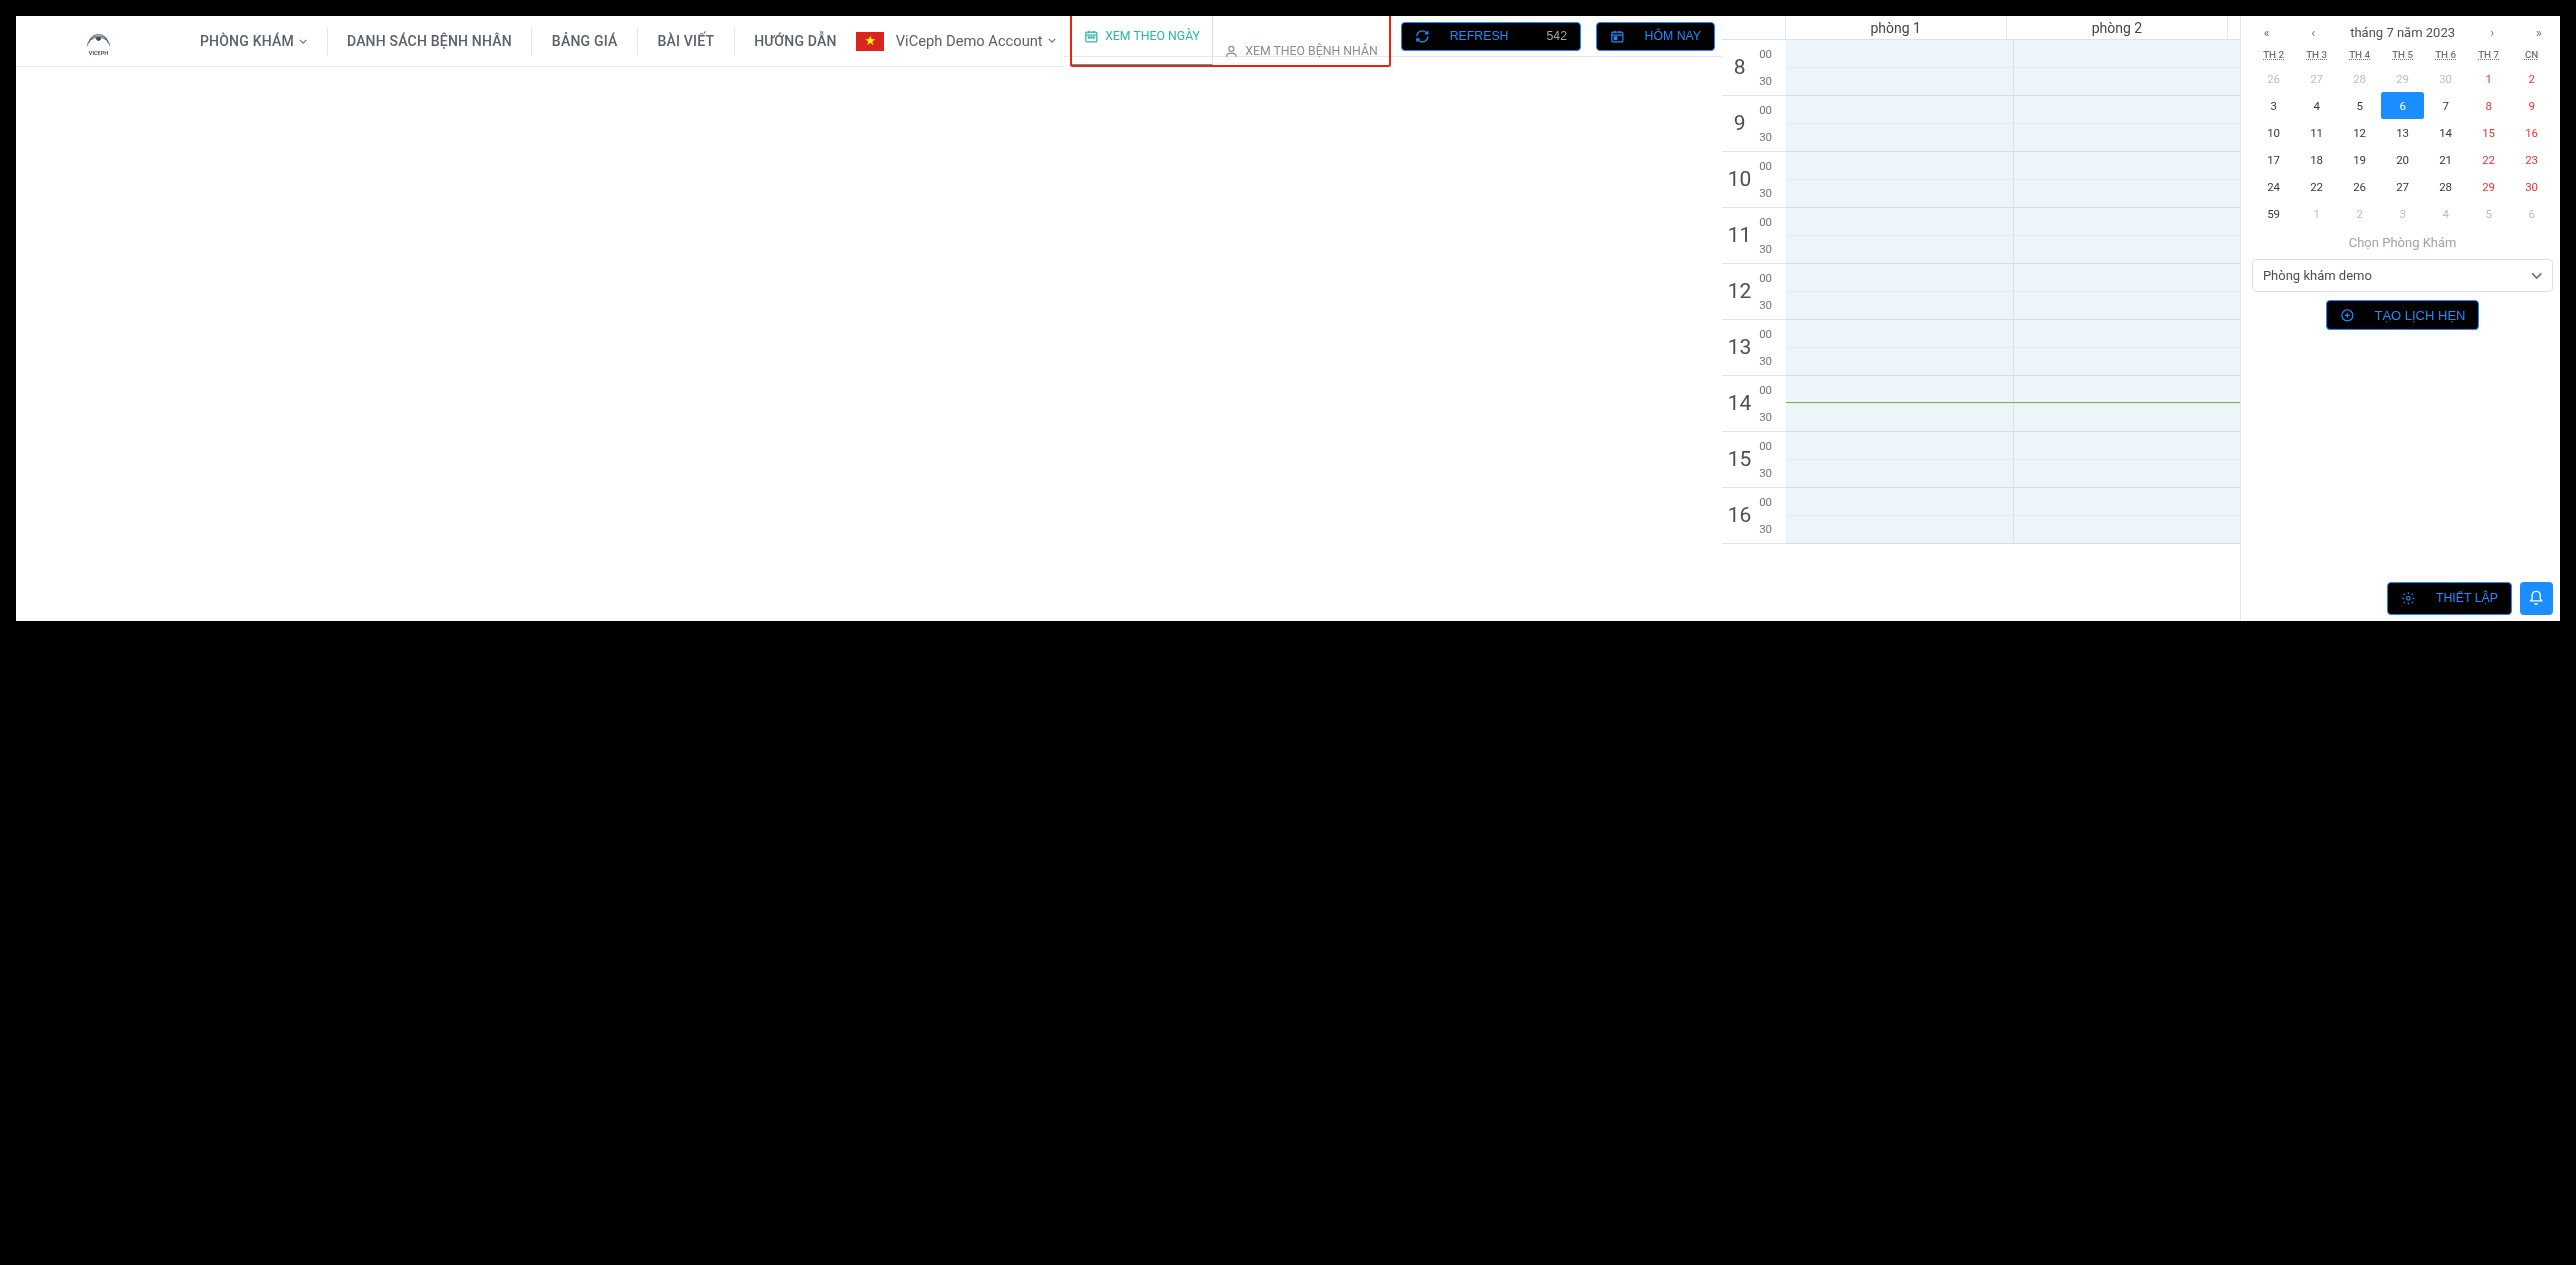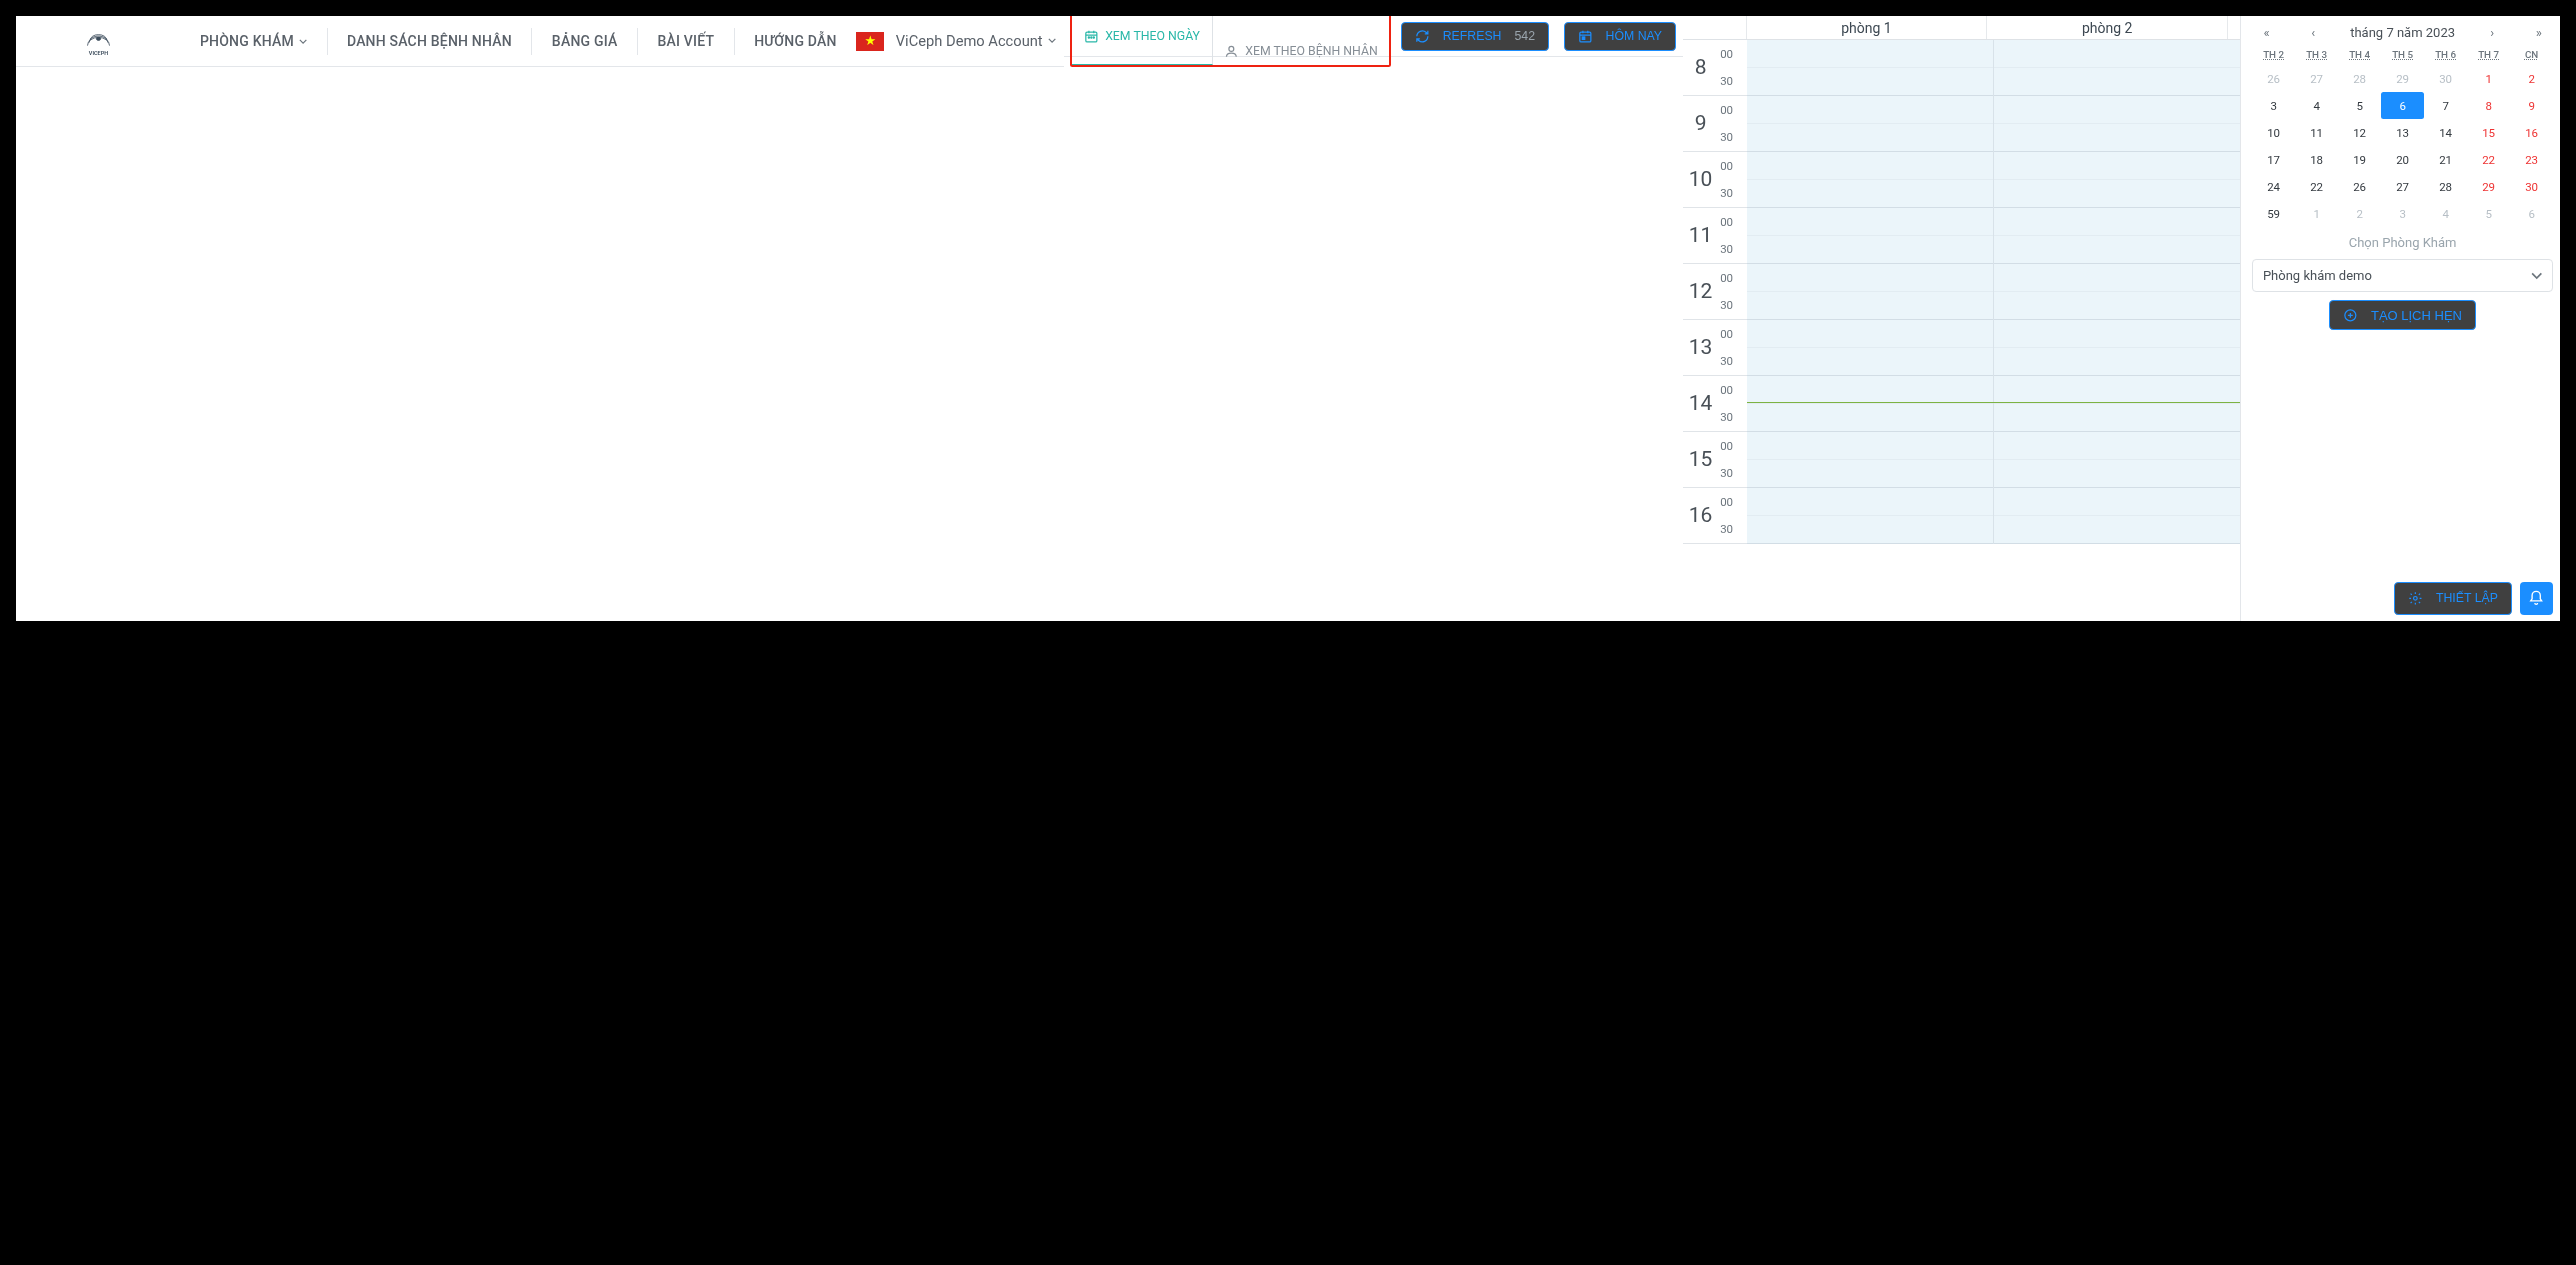--- a/index.html
+++ b/index.html
@@ -19,22 +19,22 @@
 .flag::after { content: "★"; color: #ff0; position: absolute; left: 50%; top: 50%; transform: translate(-50%, -52%); font-size: 13px; }
 .acct { color: #5a6169; font-size: 14.7px; display: flex; align-items: center; gap: 4.9px; cursor: pointer; }
 
 
 .subbar { display: flex; align-items: center; height: 41px; padding: 0 6.5px; gap: 4.9px; border-bottom: 0.8px solid #e3e6ea; }
 .view-tabs { display: flex; border: 2.5px solid #e21; border-radius: 2.5px; }
 .vtab { display: flex; align-items: center; gap: 6.5px; padding: 6.5px 11.5px; font-size: 12.3px; cursor: pointer; color: #868e96; border-right: 0.8px solid #dee2e6; }
 .vtab:last-child { border-right: none; margin-top: 29px; }
 .vtab.active { color: #29b7a8; border-bottom: 1.6px solid #29b7a8; }
 .subbar-spacer { flex: 1; }
-.btn { display: inline-flex; align-items: center; gap: 13px; border: 0.8px solid #1b8eff; color: #1b8eff; background: #404040; padding: 6.5px 13px; border-radius: 4.1px; font-size: 12.3px; cursor: pointer; }
-.btn .count { color: #9aa5ad; }
+.btn { display: inline-flex; align-items: center; gap: 20px; border: 0.8px solid #1b8eff; color: #1b8eff; background: #000000; padding: 6.5px 13px; border-radius: 4.1px; font-size: 12.3px; cursor: pointer; }
+.btn .count { color: #9aa5ad; margin-left: 18px; }
 .btn.today { margin-left: 10px; }
 
 
 .body { display: flex; flex: 1; min-height: 0; }
 
 
 .scheduler { flex: 1; display: flex; flex-direction: column; min-width: 0; border-right: 0.8px solid #e3e6ea; }
 .room-header { display: flex; border-bottom: 0.8px solid #dee2e6; background: #fff; font-size: 14px; }
 .timecol-spacer { width: 64px; border-right: 0.8px solid #e6e9ec; }
 .room-h { flex: 1; text-align: center; padding: 3.3px 0; border-right: 0.8px solid #e6e9ec; color: #3d4852; }

